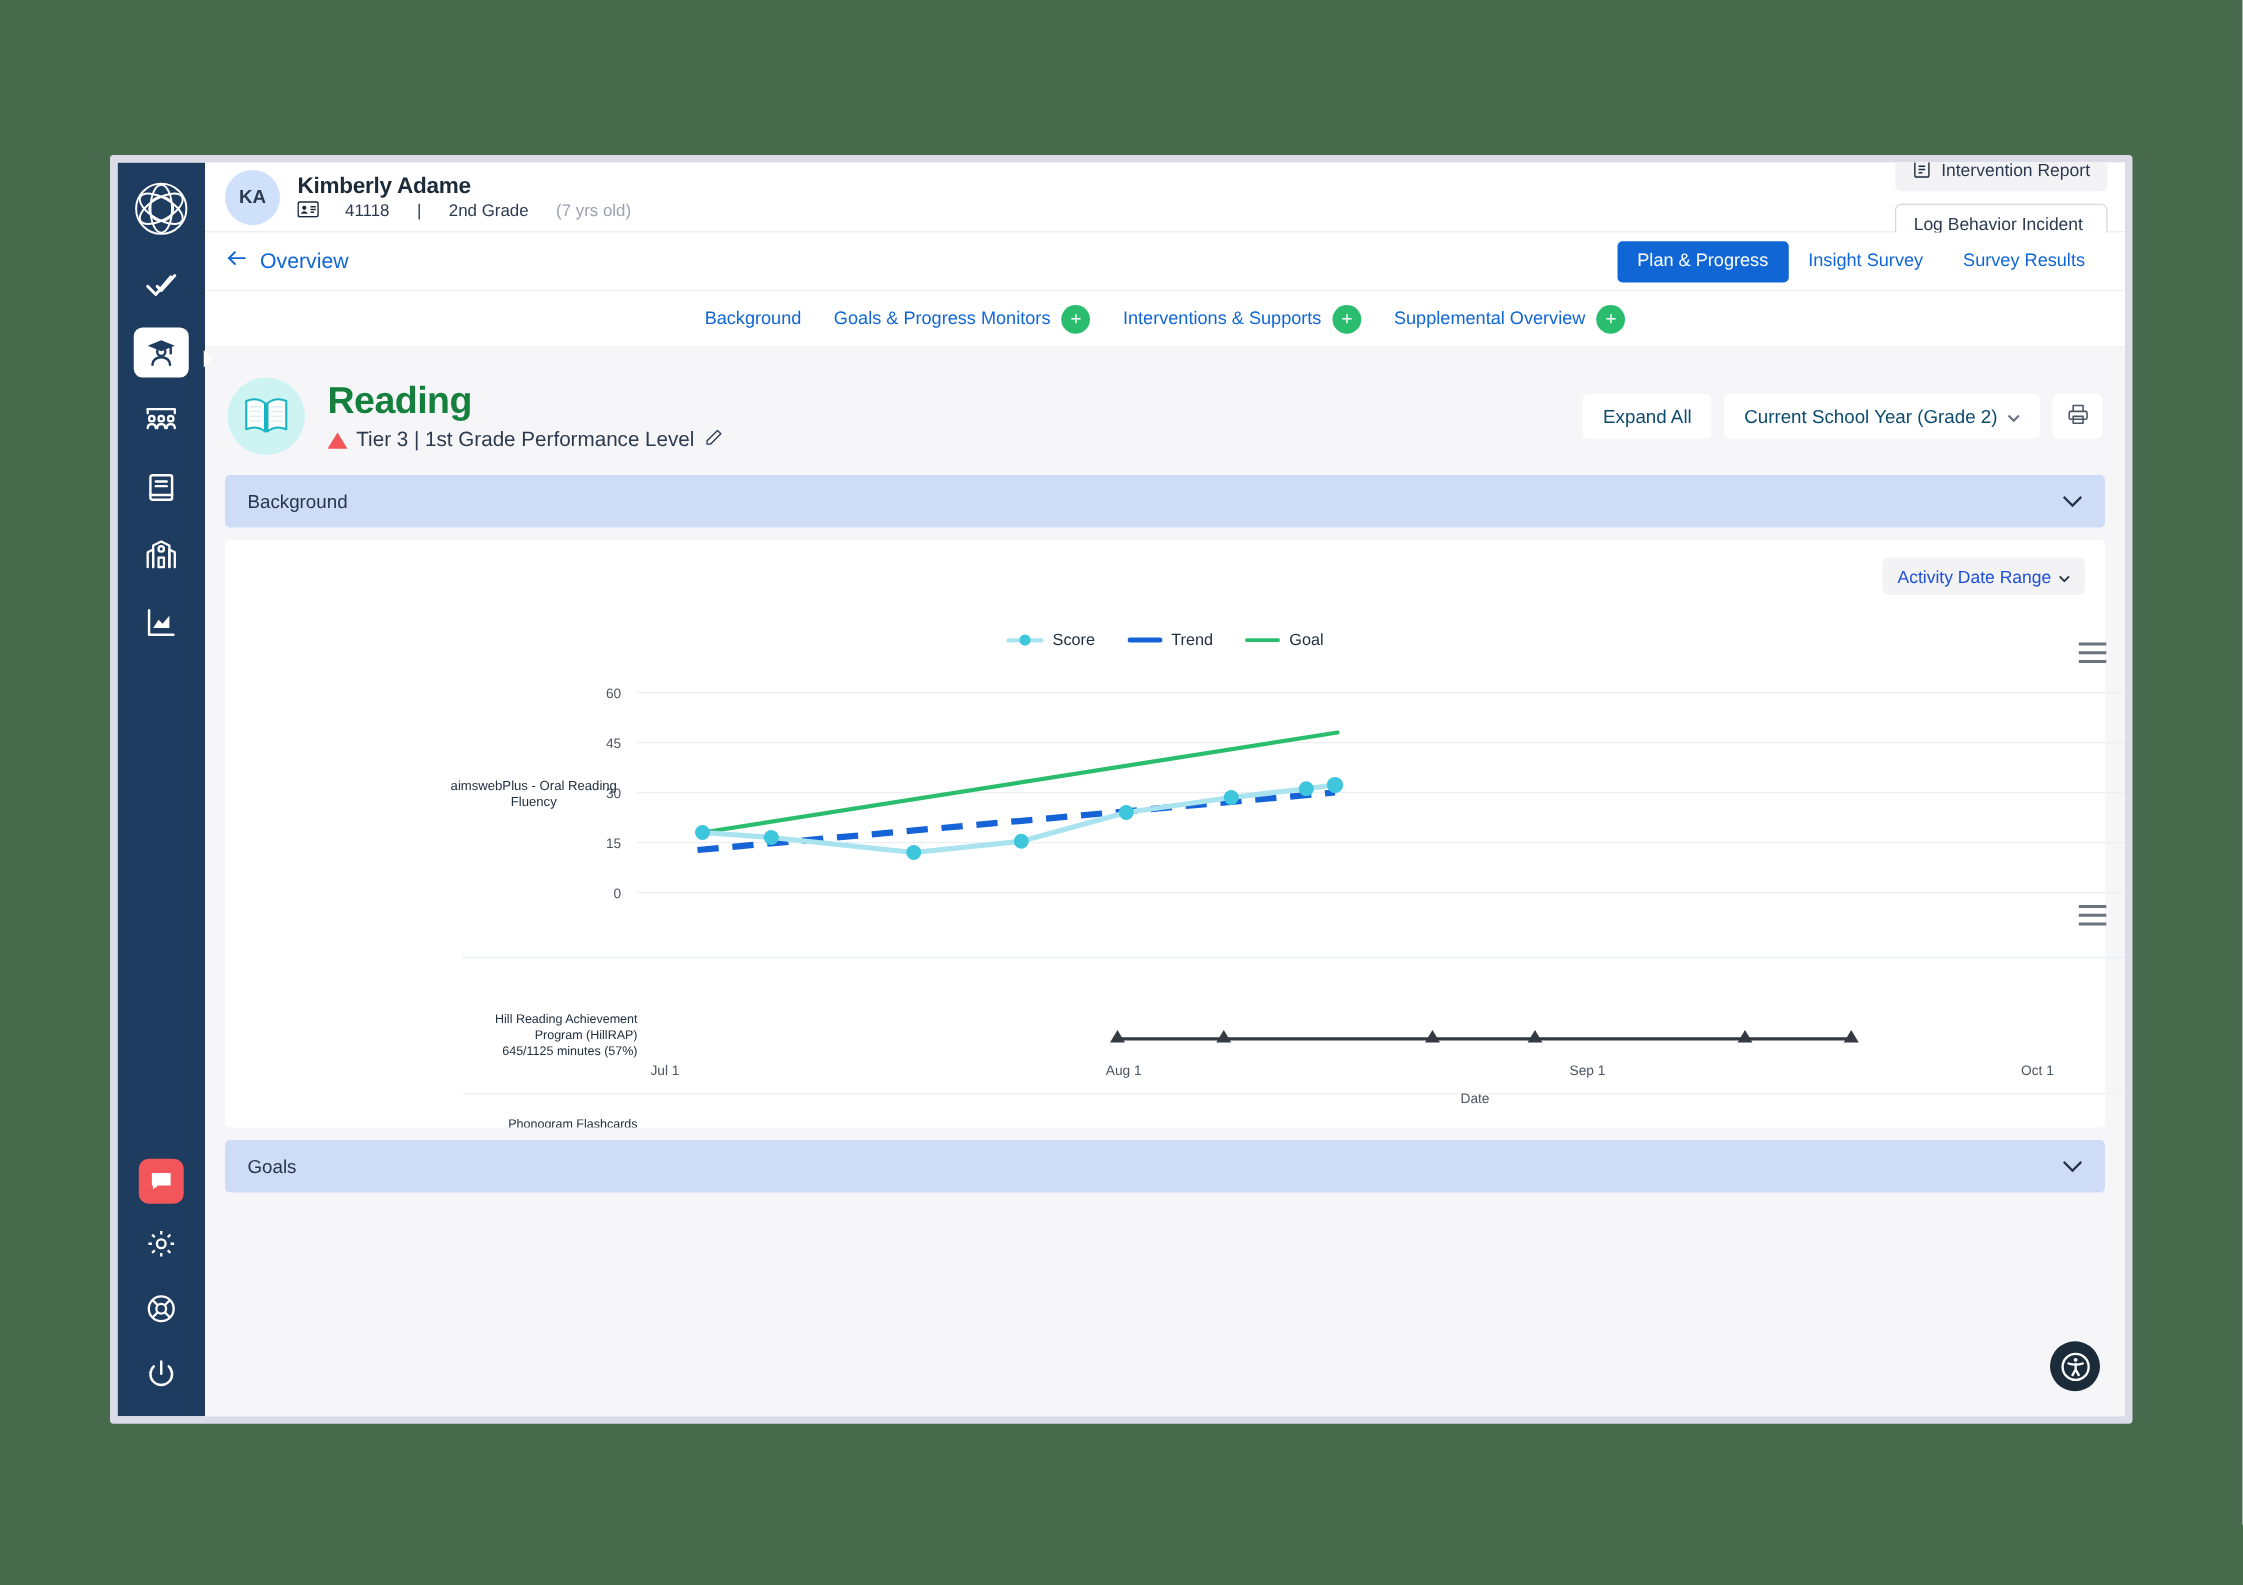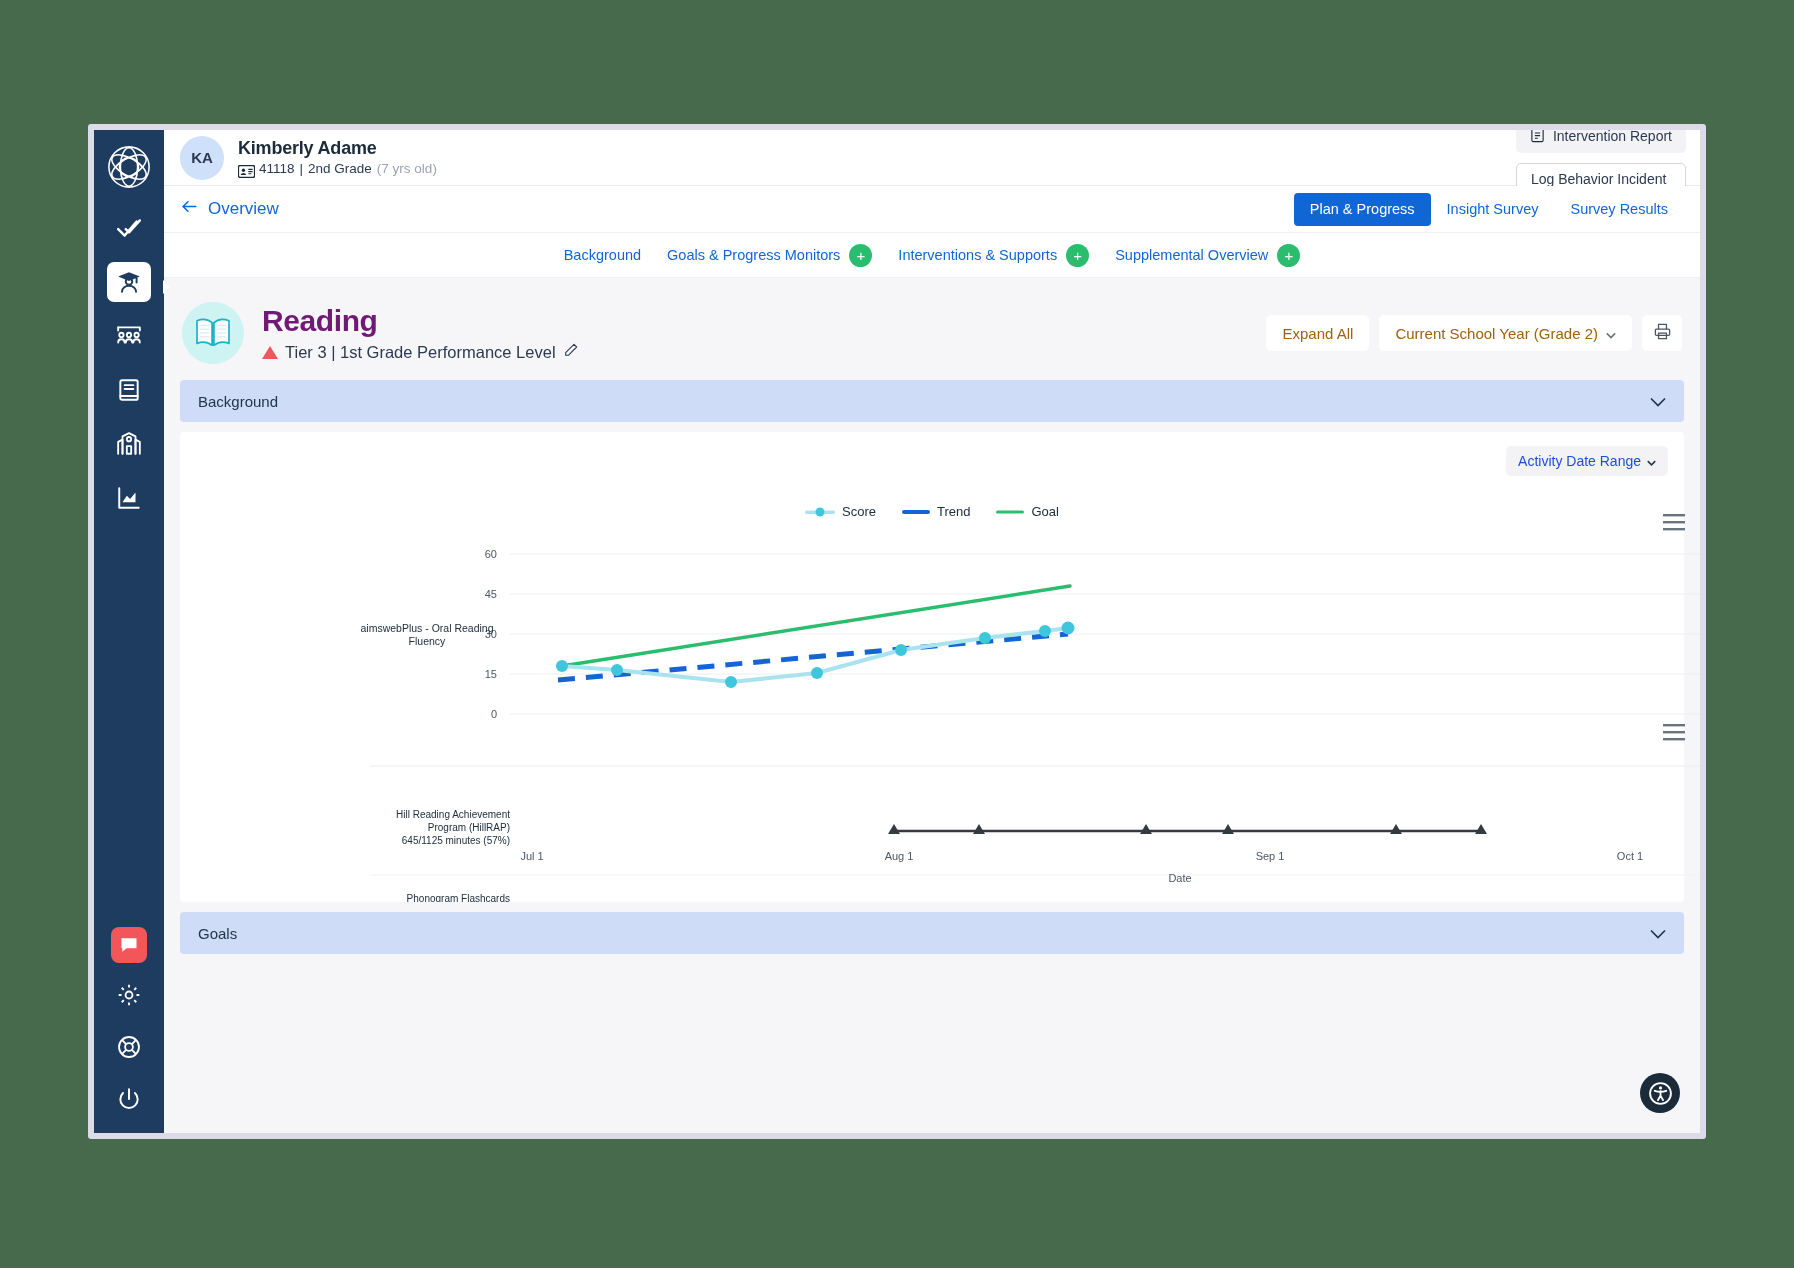--- a/index.html
+++ b/index.html
@@ -52,21 +52,21 @@
     background:#fff; height:56px; display:flex; align-items:center;
     padding:0 14px 0 16px; border-bottom:1px solid #e8e8ef; flex:0 0 56px;
   }
   .avatar{
     width:44px;height:44px;border-radius:50%;background:#cfe0fb;color:#2b3a4f;
     display:flex;align-items:center;justify-content:center;font-size:15px;font-weight:700;
     flex:0 0 44px;
   }
   .student-info{ margin-left:14px; line-height:1.15; }
   .student-name{ font-size:18px; font-weight:700; color:#1c2b3a; letter-spacing:-.2px;}
-  .student-meta{ font-size:13.5px; color:#2b3a4f; display:flex;align-items:flex-end;gap:5px;margin-top:2px;}
+  .student-meta{ font-size:13.5px; color:#2b3a4f; display:flex;align-items:flex-start;gap:22px;margin-top:2px;}
   .student-meta .muted{ color:#9aa3b2; }
   .id-card-icon{ width:16px;height:12px; display:inline-block; }
   .top-actions{ margin-left:auto; display:flex; gap:10px;flex-direction:column; }
   .btn-ghost{
     background:#f3f3f6; border:0; border-radius:5px; height:33px;
     padding:0 14px; font-size:14px; color:#2b3a4f; display:flex;align-items:center;gap:8px;
     cursor:pointer; font-family:inherit;
   }
   .btn-outline{
     background:#fff;border:1px solid #d7d7e0;border-radius:5px;height:33px;padding:0 14px;
@@ -95,27 +95,27 @@
     display:flex;align-items:center;justify-content:center;font-size:15px;line-height:1;cursor:pointer;
   }
   
   .content{ flex:1; overflow:hidden; background:#f6f6f8; padding:0 16px; }
   .subject-head{ display:flex; align-items:center; padding:24px 2px 16px 2px;}
   .subject-icon{
     width:62px;height:62px;border-radius:50%;background:#cdf3f2;
     display:flex;align-items:center;justify-content:center;flex:0 0 62px;
   }
   .subject-text{ margin-left:18px; }
-  .subject-title{ font-size:30px;font-weight:700;color:#701a75;letter-spacing:-.4px;line-height:1.1;}
+  .subject-title{ font-size:30px;font-weight:700;color:#15803d;letter-spacing:-.4px;line-height:1.1;}
   .subject-sub{ font-size:16.5px;color:#2b3a4f;display:flex;align-items:center;gap:7px;margin-top:5px;}
   .tri{ width:0;height:0;border-left:8px solid transparent;border-right:8px solid transparent;border-bottom:13px solid #f2555a;}
   .subject-actions{ margin-left:auto; display:flex; gap:10px; align-items:center;}
   .btn-white{
     background:#fff;border:0;border-radius:5px;height:36px;padding:0 16px;font-size:15px;
-    color:#a16207;cursor:pointer;font-family:inherit;display:flex;align-items:center;gap:8px;
+    color:#0c4a6e;cursor:pointer;font-family:inherit;display:flex;align-items:center;gap:8px;
   }
   .btn-icon-white{
     background:#fff;border:0;border-radius:5px;height:36px;width:40px;display:flex;
     align-items:center;justify-content:center;cursor:pointer;
   }
   .accordion{
     background:#cedcf7; border-radius:4px; height:42px; display:flex; align-items:center;
     padding:0 18px; font-size:15px; color:#24354a; margin-bottom:10px; cursor:pointer;
   }
   .accordion .chev{ margin-left:auto; }

